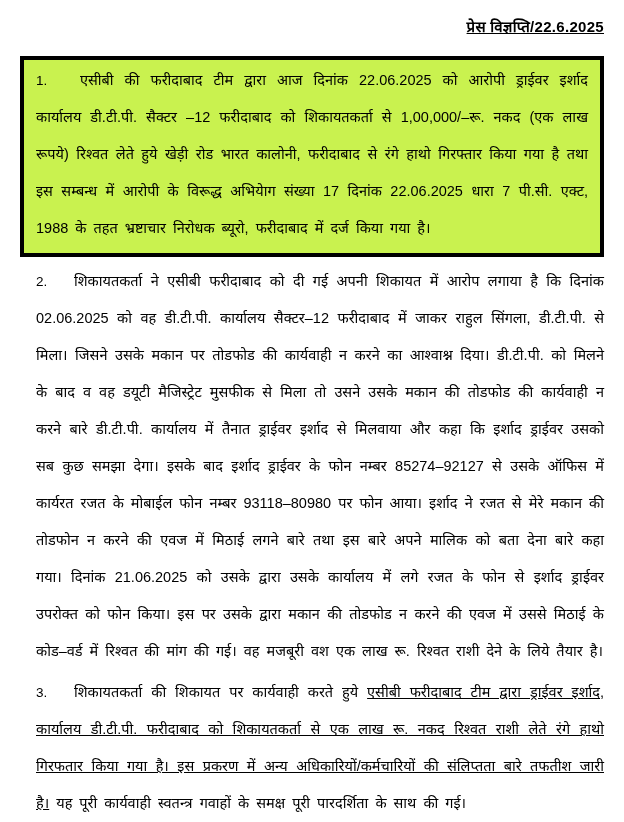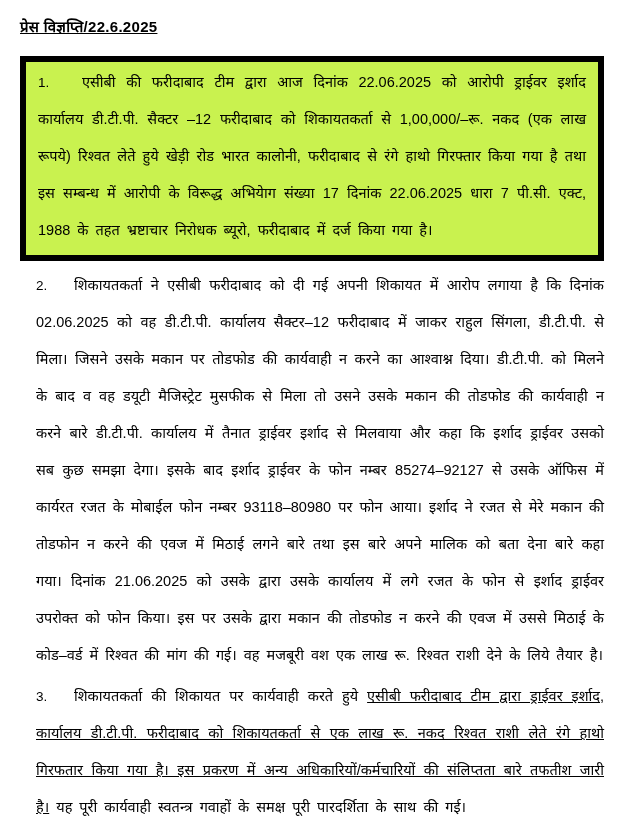--- a/index.html
+++ b/index.html
@@ -12,41 +12,41 @@
   .page {
     position: relative;
     width: 624px;
     height: 822px;
     box-sizing: border-box;
     padding: 12px 20px 10px 20px;
     overflow: hidden;
     background: #ffffff;
   }
   .doc-title {
-    text-align: left;
+    text-align: right;
     font-size: 15px;
     font-weight: bold;
     text-decoration: underline;
     margin: 4px 0 20px 0;
     letter-spacing: 0.3px;
   }
   .para {
     font-size: 14.5px;
     line-height: 37px;
     text-align: justify;
     word-spacing: 3px;
     margin: 0 0 4px 16px;
   }
   .para .num {
     display: inline-block;
     width: 38px;
     font-size: 13.5px;
   }
   .highlight-box {
-    border: 6px solid #0f766e;
+    border: 4px solid #0f766e;
     padding: 2px 12px 6px 12px;
     margin: 0 0 6px 0;
     
   }
   .highlight-box .num {
     width: 44px;
   }
   .u {
     text-decoration: underline;
   }

